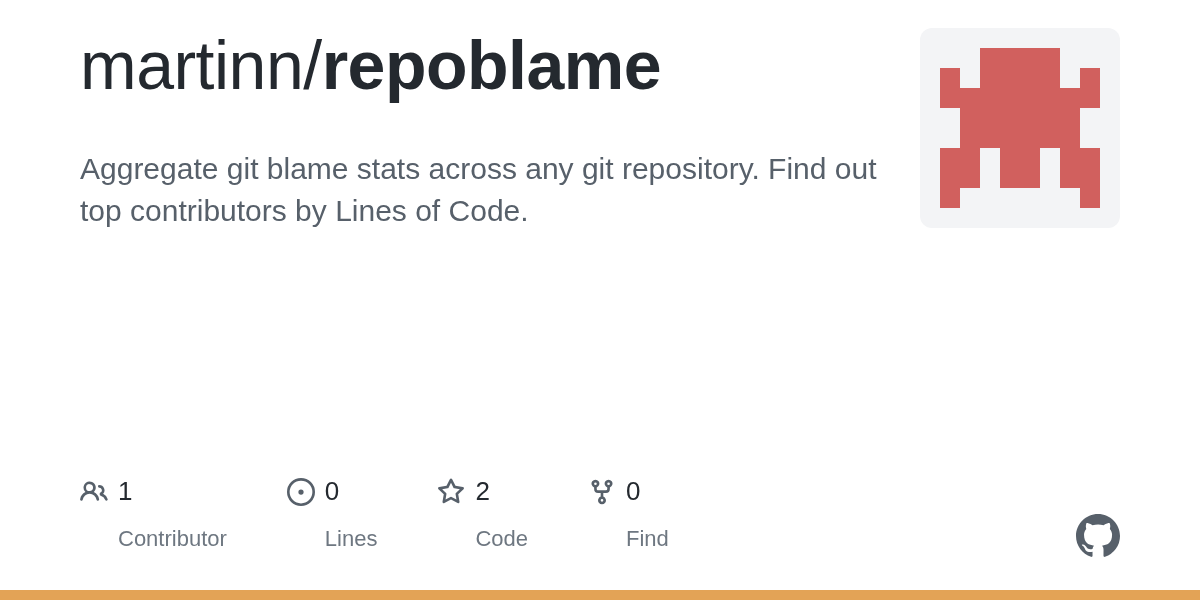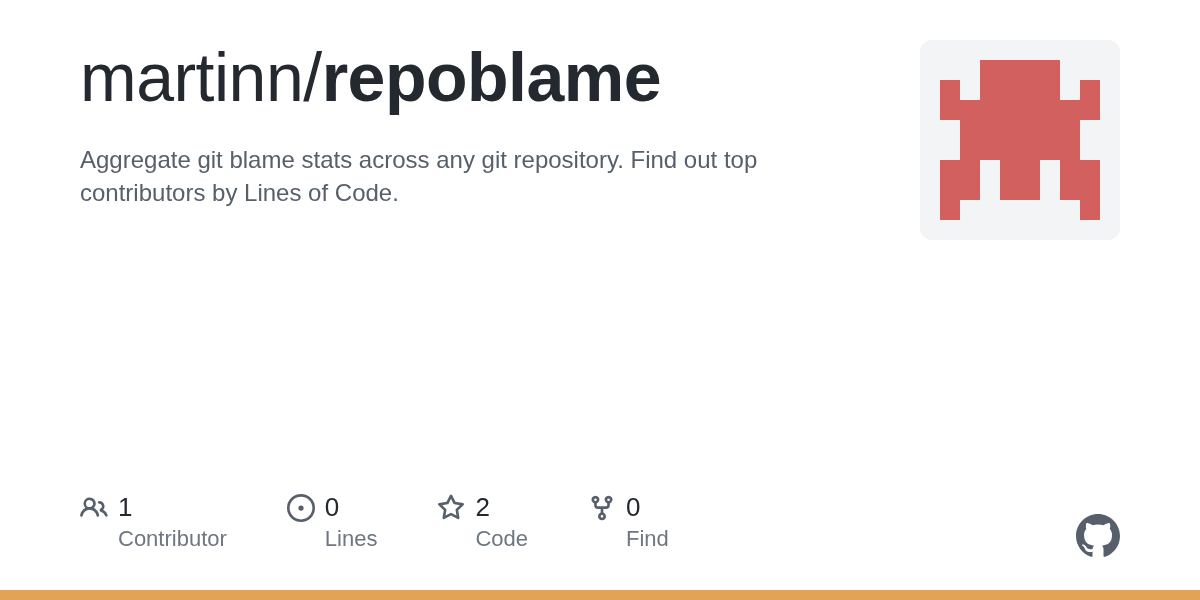--- a/index.html
+++ b/index.html
@@ -5,21 +5,21 @@
   * { margin: 0; padding: 0; box-sizing: border-box; }
   html, body {
     width: 1200px;
     height: 600px;
     background: #ffffff;
     font-family: -apple-system, BlinkMacSystemFont, "Segoe UI", Helvetica, Arial, sans-serif;
     position: relative;
     overflow: hidden;
   }
   .container {
-    padding: 40px 80px 0 80px;
+    padding: 28px 80px 0 80px;
     height: 100%;
     position: relative;
   }
   .header-row {
     display: flex;
     justify-content: space-between;
     align-items: flex-start;
   }
   .title-block {
     flex: 1;
@@ -27,22 +27,22 @@
   .repo-title {
     font-size: 68px;
     line-height: 1.1;
     color: #24292f;
     letter-spacing: -0.5px;
   }
   .repo-owner { font-weight: 400; }
   .repo-slash { font-weight: 400; }
   .repo-name { font-weight: 700; }
   .repo-desc {
-    margin-top: 28px;
-    font-size: 24px;
+    margin-top: 45px;
+    font-size: 30px;
     line-height: 1.4;
     color: #57606a;
     font-weight: 400;
     max-width: 800px;
   }
   .avatar-box {
     width: 200px;
     height: 200px;
     background: #f3f4f6;
     border-radius: 12px;
@@ -89,21 +89,21 @@
   }
   .stat-count {
     font-size: 26px;
     color: #24292f;
     font-weight: 400;
   }
   .stat-label {
     font-size: 22px;
     color: #6e7781;
     font-weight: 400;
-    margin-top: 2px;
+    margin-top: 18px;
   }
 
   .github-logo {
     position: absolute;
     bottom: 42px;
     right: 80px;
     width: 44px;
     height: 44px;
     color: #57606a;
   }

